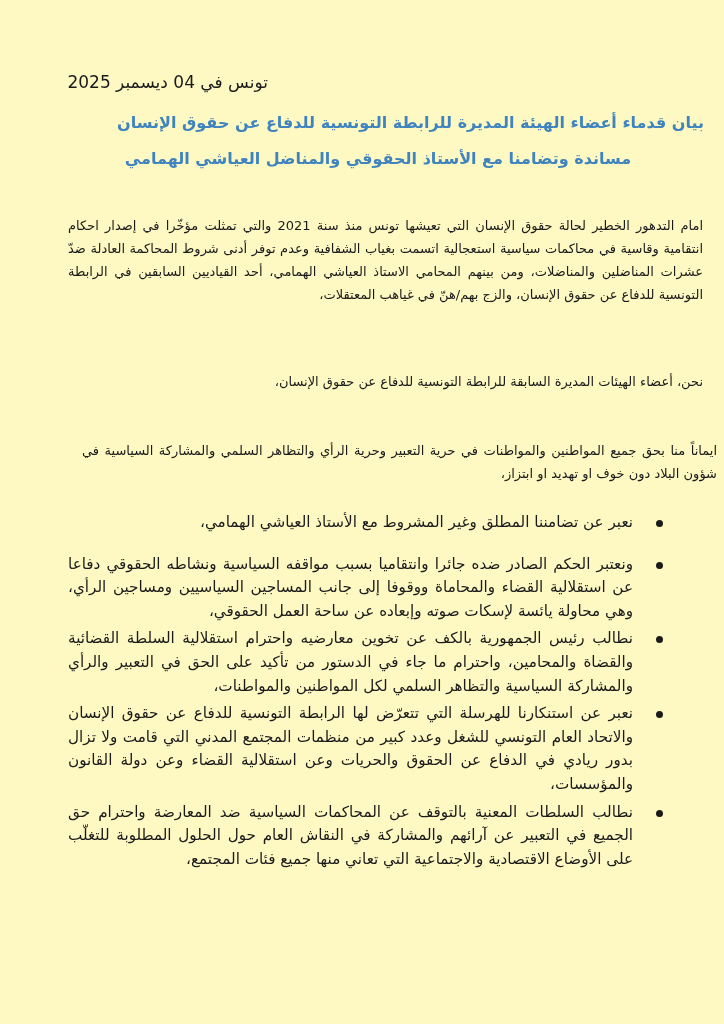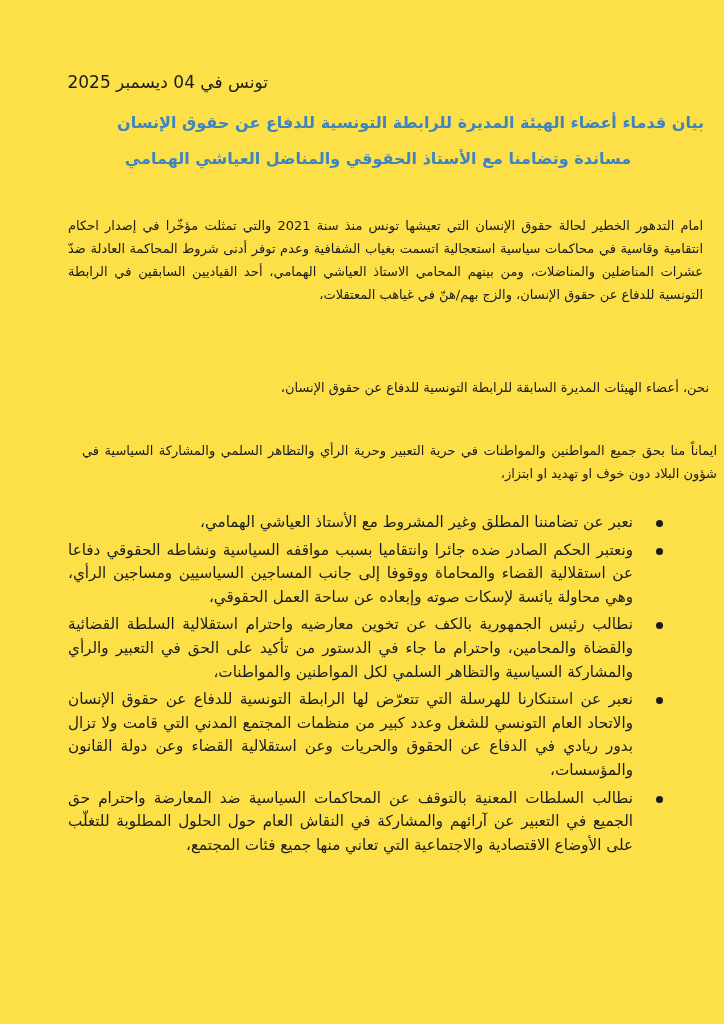--- a/index.html
+++ b/index.html
@@ -12,21 +12,21 @@
       height: 1024px;
       overflow: hidden;
       position: relative;
       font-family: "DejaVu Sans", "Liberation Sans", sans-serif;
       color: #1a1a1a;
     }
     .page {
       position: absolute;
       left: 0; top: 0;
       width: 724px; height: 1024px;
-      background: #fde047;
+      background: #fef9c3;
     }
     .date {
       position: absolute;
       right: 456px;
       top: 72px;
       font-size: 17px;
       direction: rtl;
       text-align: right;
       white-space: nowrap;
     }
@@ -76,33 +76,33 @@
     }
     ul.bullets li .dot {
       position: absolute;
       right: -30px;
       top: 9px;
       width: 7px;
       height: 7px;
       border-radius: 50%;
       background: #1a1a1a;
     }
-    ul.bullets li.b1 { margin-bottom: 4px; }
+    ul.bullets li.b1 { margin-bottom: 18px; }
   </style>
 </head>
 <body>
 
 <div class="page">
   <div class="date">تونس في 04 ديسمبر 2025</div>
 
   <div class="title l1">بيان قدماء أعضاء الهيئة المديرة للرابطة التونسية للدفاع عن حقوق الإنسان</div>
   <div class="title l2">مساندة وتضامنا مع الأستاذ الحقوقي والمناضل العياشي الهمامي</div>
 
   <p class="para p1" style="margin:0">امام التدهور الخطير لحالة حقوق الإنسان التي تعيشها تونس منذ سنة 2021 والتي تمثلت مؤخّرا في إصدار احكام انتقامية وقاسية في محاكمات سياسية استعجالية اتسمت بغياب الشفافية وعدم توفر أدنى شروط المحاكمة العادلة ضدّ عشرات المناضلين والمناضلات، ومن بينهم المحامي الاستاذ العياشي الهمامي، أحد القياديين السابقين في الرابطة التونسية للدفاع عن حقوق الإنسان، والزج بهم/هنّ في غياهب المعتقلات،</p>
-  <p class="para p2" style="margin:6px">نحن، أعضاء الهيئات المديرة السابقة للرابطة التونسية للدفاع عن حقوق الإنسان،</p>
+  <p class="para p2" style="margin:0">نحن، أعضاء الهيئات المديرة السابقة للرابطة التونسية للدفاع عن حقوق الإنسان،</p>
   <p class="para p3" style="margin:14px">ايماناً منا بحق جميع المواطنين والمواطنات في حرية التعبير وحرية الرأي والتظاهر السلمي والمشاركة السياسية في شؤون البلاد دون خوف او تهديد او ابتزاز،</p>
 
   <ul class="bullets">
     <li class="b1">
       <span class="dot"></span>
       <span>نعبر عن تضامننا المطلق وغير المشروط مع الأستاذ العياشي الهمامي،</span>
     </li>
     <li>
       <span class="dot"></span>
       <span>ونعتبر الحكم الصادر ضده جائرا وانتقاميا بسبب مواقفه السياسية ونشاطه الحقوقي دفاعا عن استقلالية القضاء والمحاماة ووقوفا إلى جانب المساجين السياسيين ومساجين الرأي، وهي محاولة يائسة لإسكات صوته وإبعاده عن ساحة العمل الحقوقي،</span>

